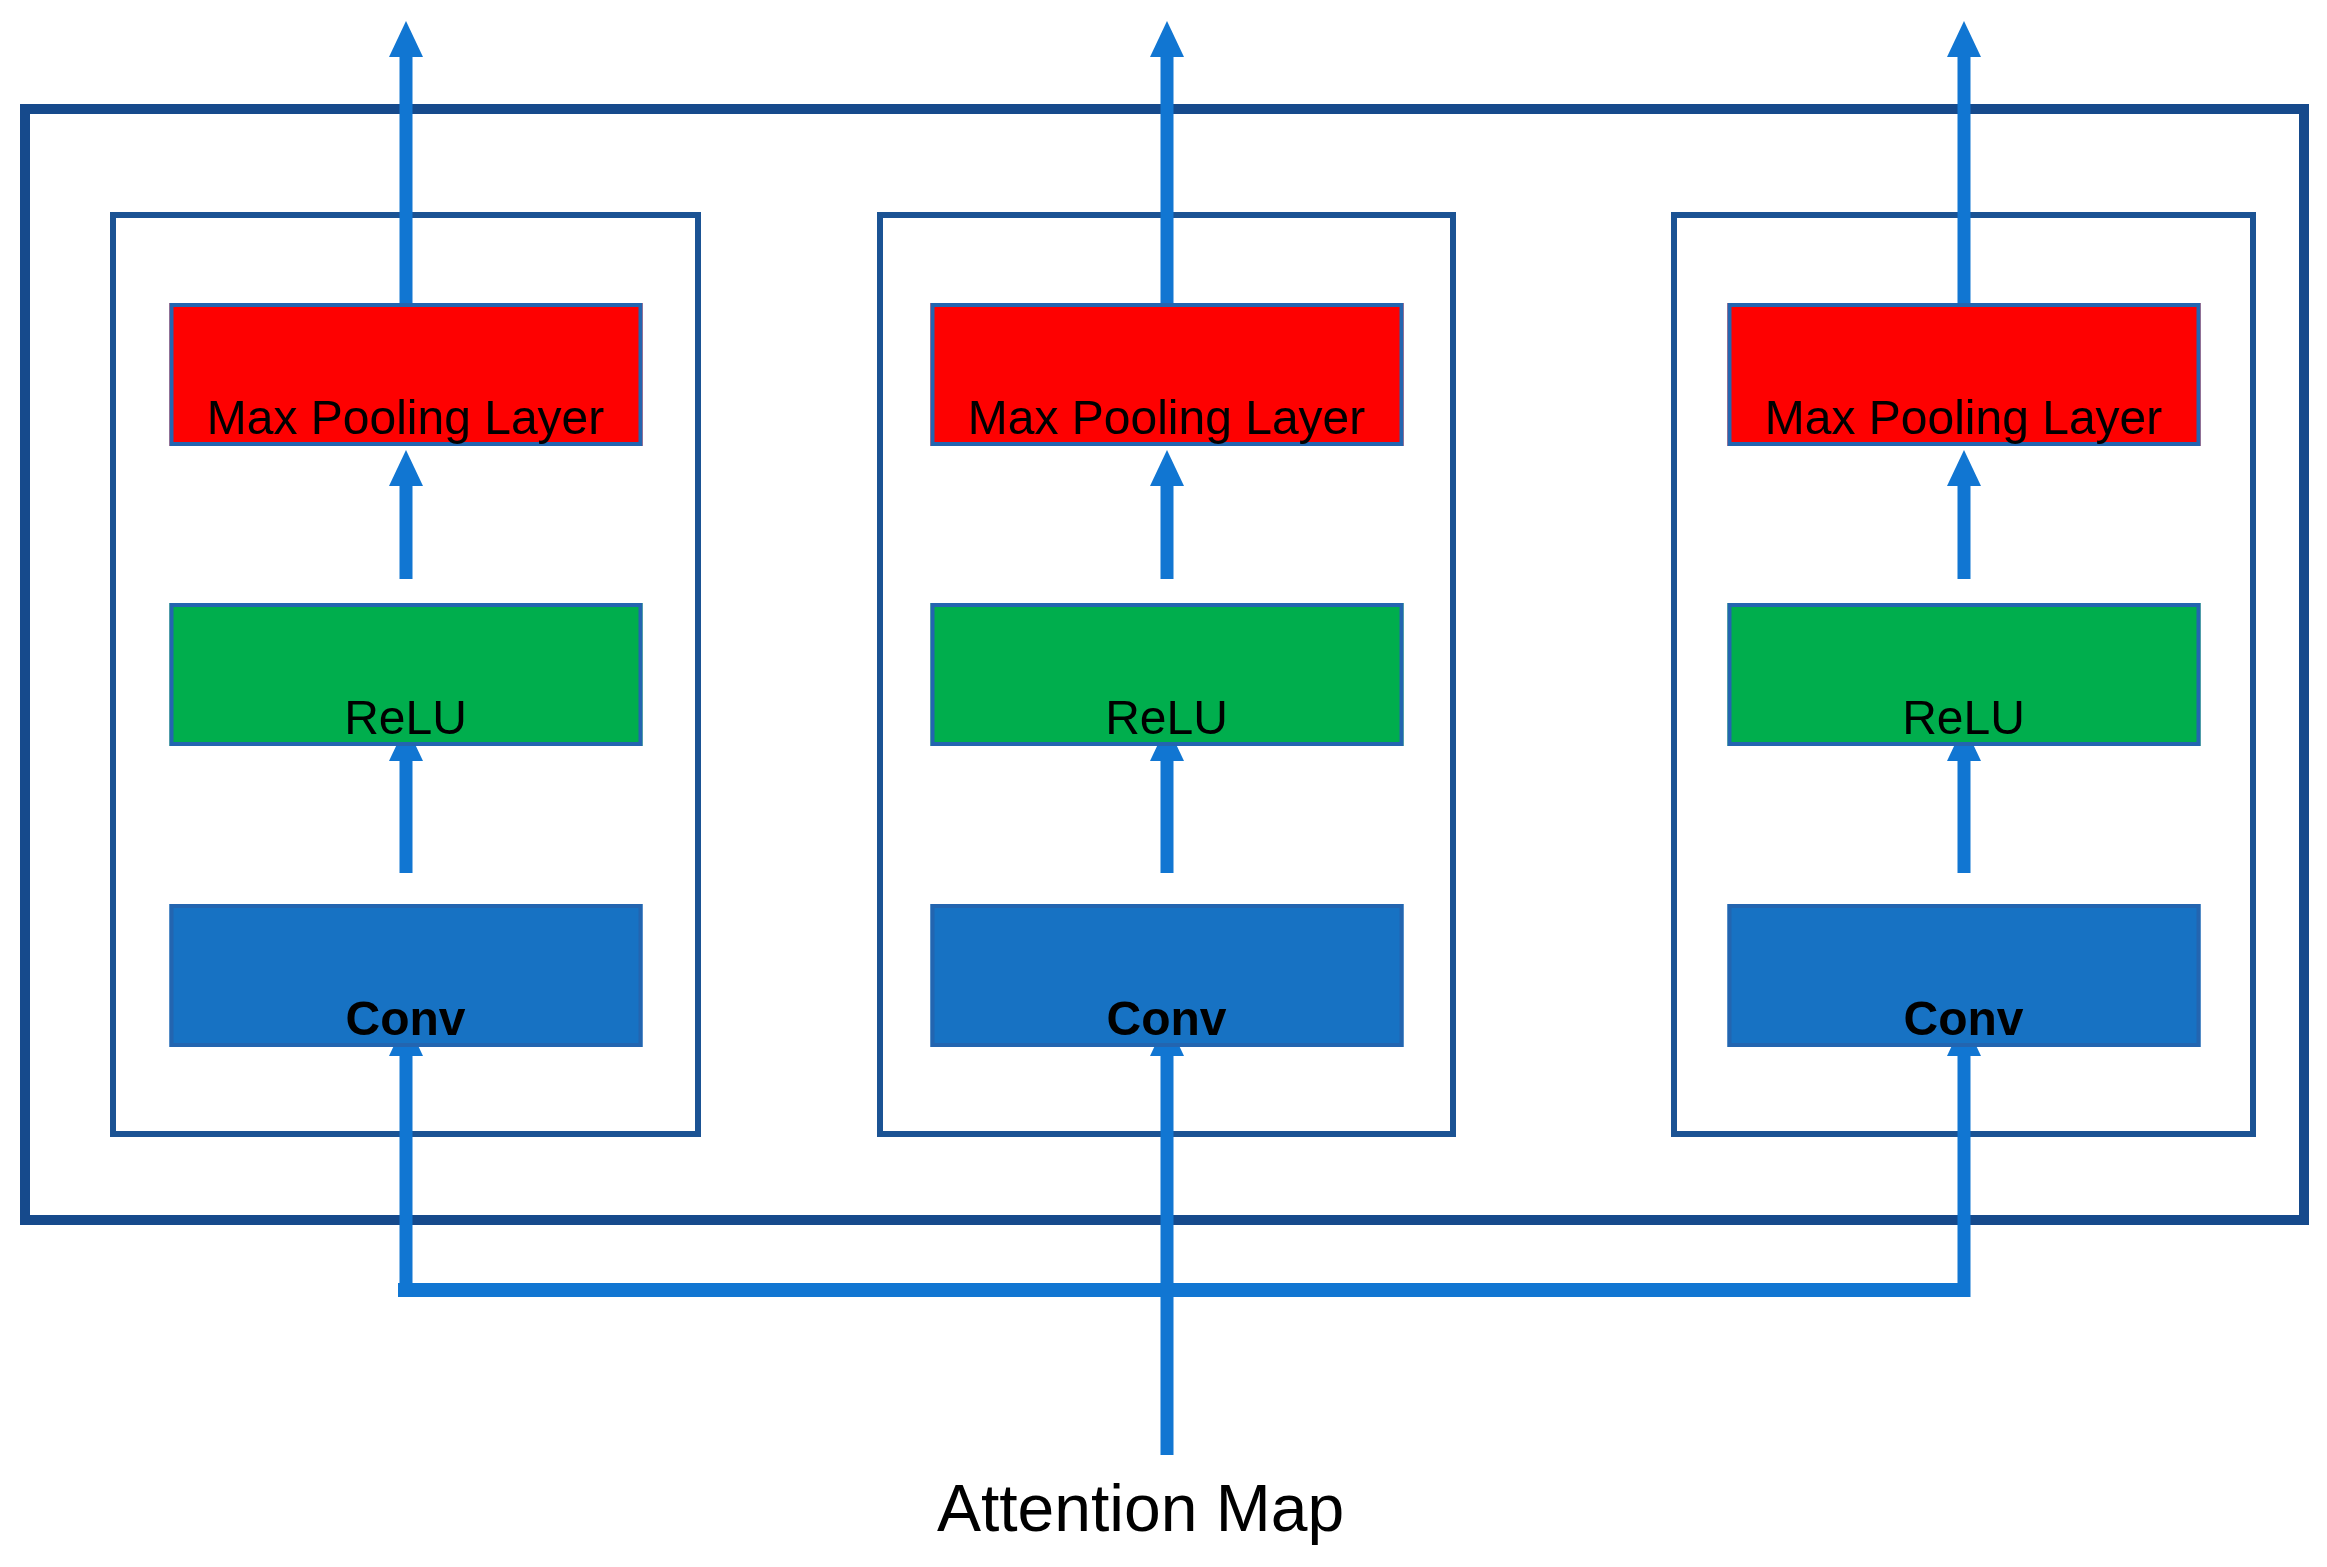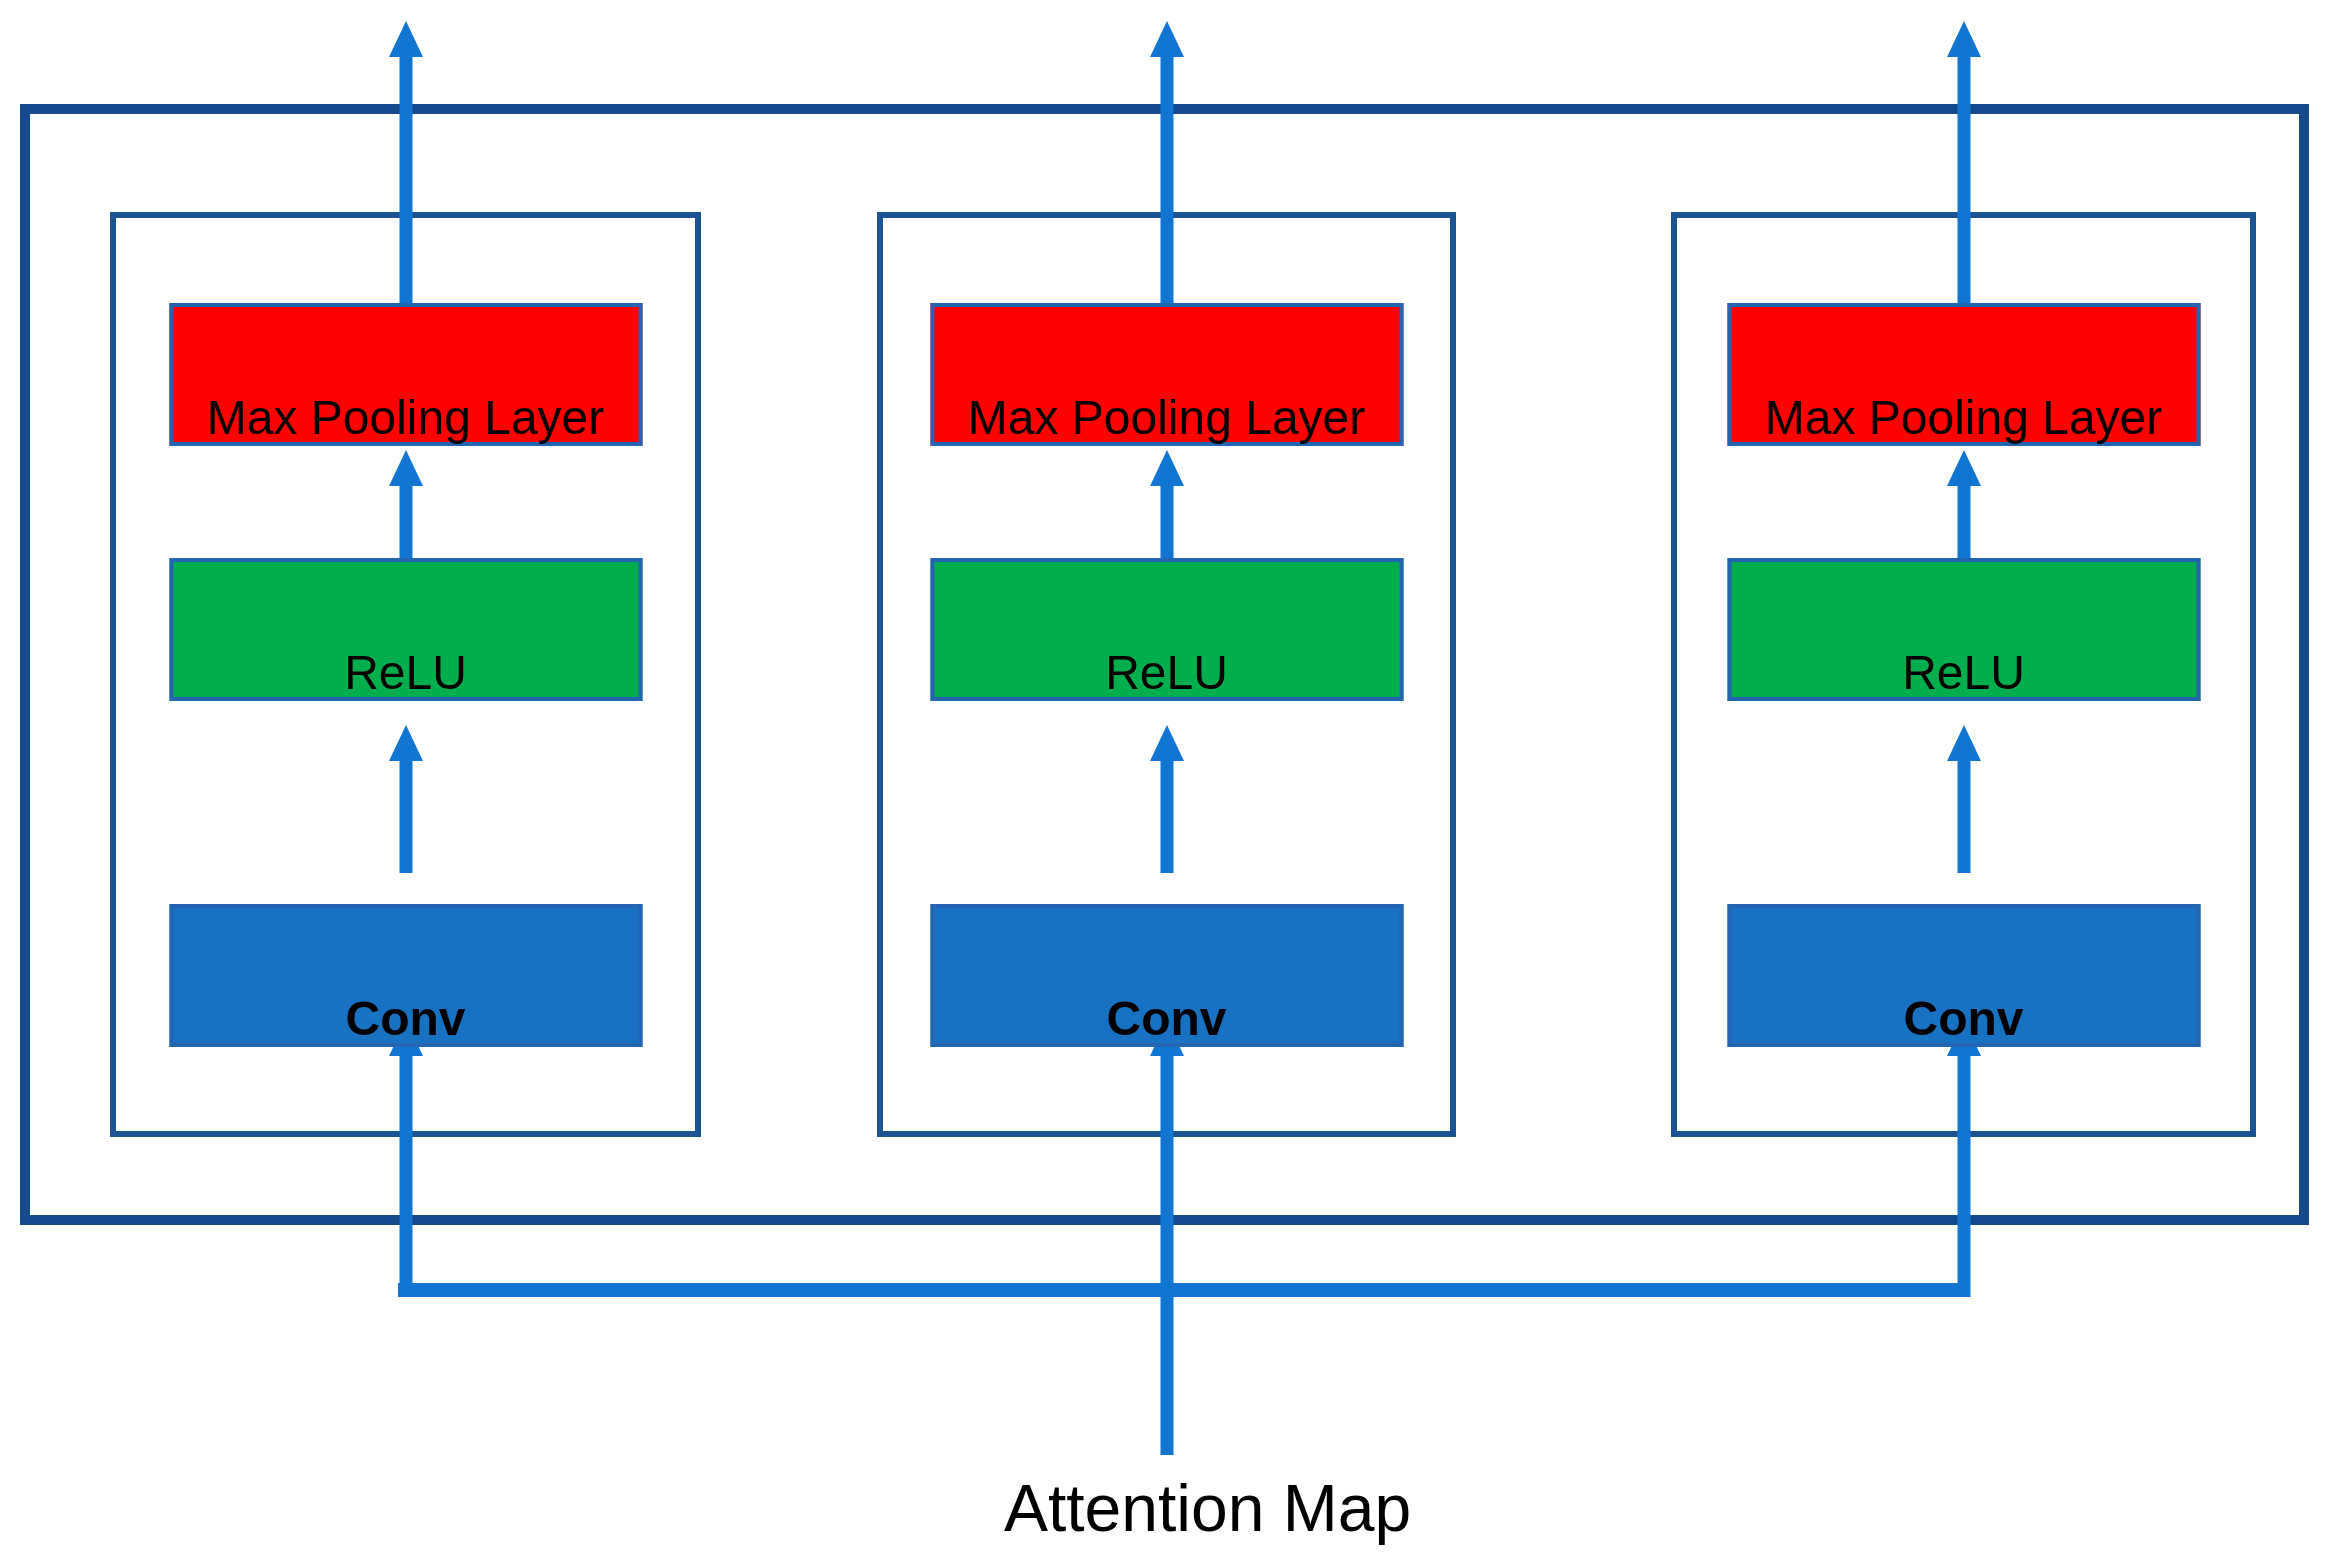--- a/index.html
+++ b/index.html
@@ -40,21 +40,21 @@
     width:473px;height:143px;
     border:4px solid var(--box-border);
     box-sizing:border-box;
     display:flex;align-items:flex-end;justify-content:center;
     color:var(--text);
     font-size:48px;
     line-height:1;
     white-space:nowrap;
   }
   .layer-box.pool{top:303px;background:var(--pool-fill);}
-  .layer-box.relu{top:558px;background:var(--relu-fill);}
+  .layer-box.relu{top:603px;background:var(--relu-fill);}
   .layer-box.conv{top:904px;background:var(--conv-fill);font-weight:bold;}
   .shaft{
     position:absolute;left:50%;transform:translateX(-50%);
     width:13px;background:var(--arrow);
   }
   .shaft.top{top:50px;height:254px;}
   .shaft.mid1{top:478px;height:101px;}
   .shaft.mid2{top:753px;height:120px;}
   .shaft.input{top:1048px;height:249px;}
   .shaft.input.center{height:407px;}
@@ -67,21 +67,21 @@
   }
   .head.top{top:21px;}
   .head.mid1{top:450px;}
   .head.mid2{top:725px;}
   .head.input{top:1020px;}
   .connector-bar{
     position:absolute;left:398px;top:1283px;width:1570px;height:14px;
     background:var(--arrow);
   }
   .attention-label{
-    position:absolute;left:909px;top:1471px;width:597px;
+    position:absolute;left:842px;top:1471px;width:597px;
     text-align:center;
     font-size:66px;line-height:1.15;
     color:var(--text);
     white-space:nowrap;
   }
 </style>
 </head>
 <body>
 
 <div class="stage">

